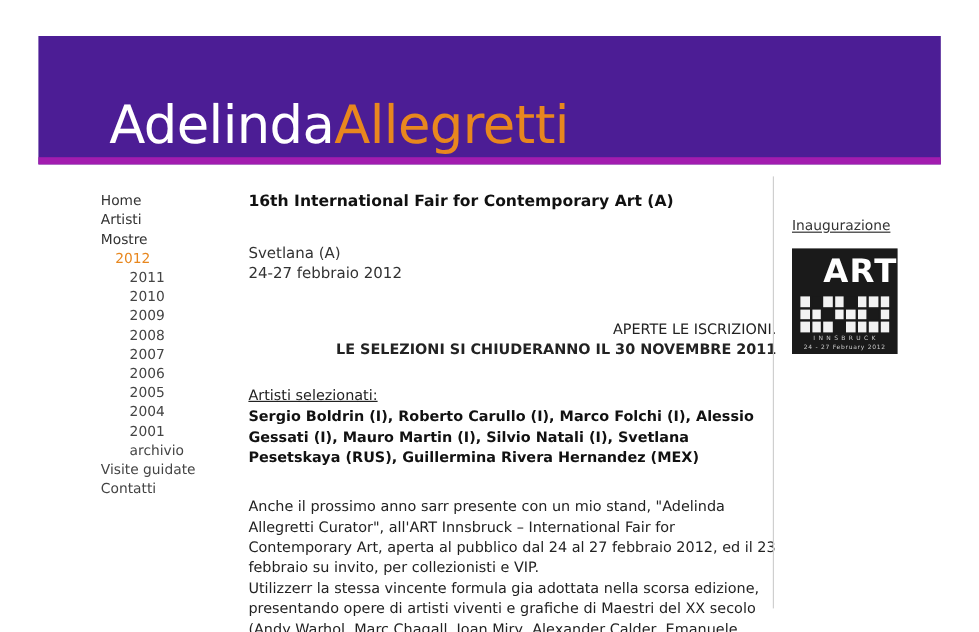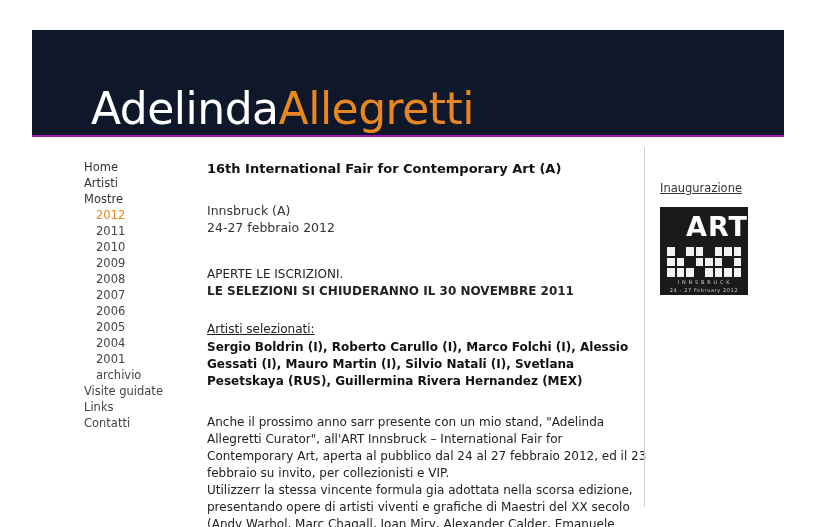--- a/index.html
+++ b/index.html
@@ -21,22 +21,22 @@
     height: 527px;
     background: #ffffff;
   }
   
   .header {
     position: absolute;
     left: 32px;
     top: 30px;
     width: 752px;
     height: 107px;
-    background: #0f172a;
-    border-bottom: 2px solid #a21caf;
+    background: #4c1d95;
+    border-bottom: 6px solid #a21caf;
     box-sizing: border-box;
   }
   .logo {
     position: absolute;
     left: 59px;
     bottom: 4px;
     font-size: 44px;
     letter-spacing: -0.5px;
     line-height: 1;
     font-family: "DejaVu Sans", sans-serif;
@@ -63,21 +63,21 @@
     display: block;
     color: #444;
     text-decoration: none;
     font-size: 11.5px;
     line-height: 16px;
     padding: 0;
   }
   .sidebar .nav-top a { color: #333; }
   .sidebar .bold { font-weight: normal; color: #111; }
   .sidebar .active { color: #e8871e; }
-  .sidebar .years a { margin-left: 12px; }
+  .sidebar .years a { margin-left: 24px; }
   .sidebar .years .active { margin-left: 12px; }
 
   
   .main {
     position: absolute;
     left: 175px;
     top: 22px;
     width: 440px;
   }
   .main h1 {
@@ -90,20 +90,21 @@
     font-size: 12.5px;
     color: #333;
     line-height: 17px;
     margin-bottom: 30px;
   }
   .notice {
     font-size: 12px;
     color: #222;
     line-height: 17px;
     margin-bottom: 22px;
+    text-align: right;
   }
   .notice .strong { font-weight: bold; }
   .artists-label {
     font-size: 12px;
     color: #222;
     margin-bottom: 3px;
     text-decoration: underline;
   }
   .artists-names {
     font-size: 12px;
@@ -224,29 +225,28 @@
         <a href="#">2008</a>
         <a href="#">2007</a>
         <a href="#">2006</a>
         <a href="#">2005</a>
         <a href="#">2004</a>
         <a href="#">2001</a>
         <a href="#">archivio</a>
       </div>
       <div class="nav-bottom">
         <a href="#">Visite guidate</a>
-        <a href="#">Links</a>
         <a href="#">Contatti</a>
       </div>
     </div>
 
     <div class="main">
       <h1>16th International Fair for Contemporary Art (A)</h1>
       <div class="place">
-        <div>Innsbruck (A)</div>
+        <div>Svetlana (A)</div>
         <div>24-27 febbraio 2012</div>
       </div>
       <div class="notice">
         <div>APERTE LE ISCRIZIONI.</div>
         <div class="strong">LE SELEZIONI SI CHIUDERANNO IL 30 NOVEMBRE 2011</div>
       </div>
       <div class="artists-label">Artisti selezionati:</div>
       <div class="artists-names">Sergio Boldrin (I), Roberto Carullo (I), Marco Folchi (I), Alessio Gessati (I), Mauro Martin (I), Silvio Natali (I), Svetlana Pesetskaya (RUS), Guillermina Rivera Hernandez (MEX)</div>
       <div class="body-text">
         <p>Anche il prossimo anno sarr presente con un mio stand, "Adelinda Allegretti Curator", all'ART Innsbruck – International Fair for Contemporary Art, aperta al pubblico dal 24 al 27 febbraio 2012, ed il 23 febbraio su invito, per collezionisti e VIP.</p>

